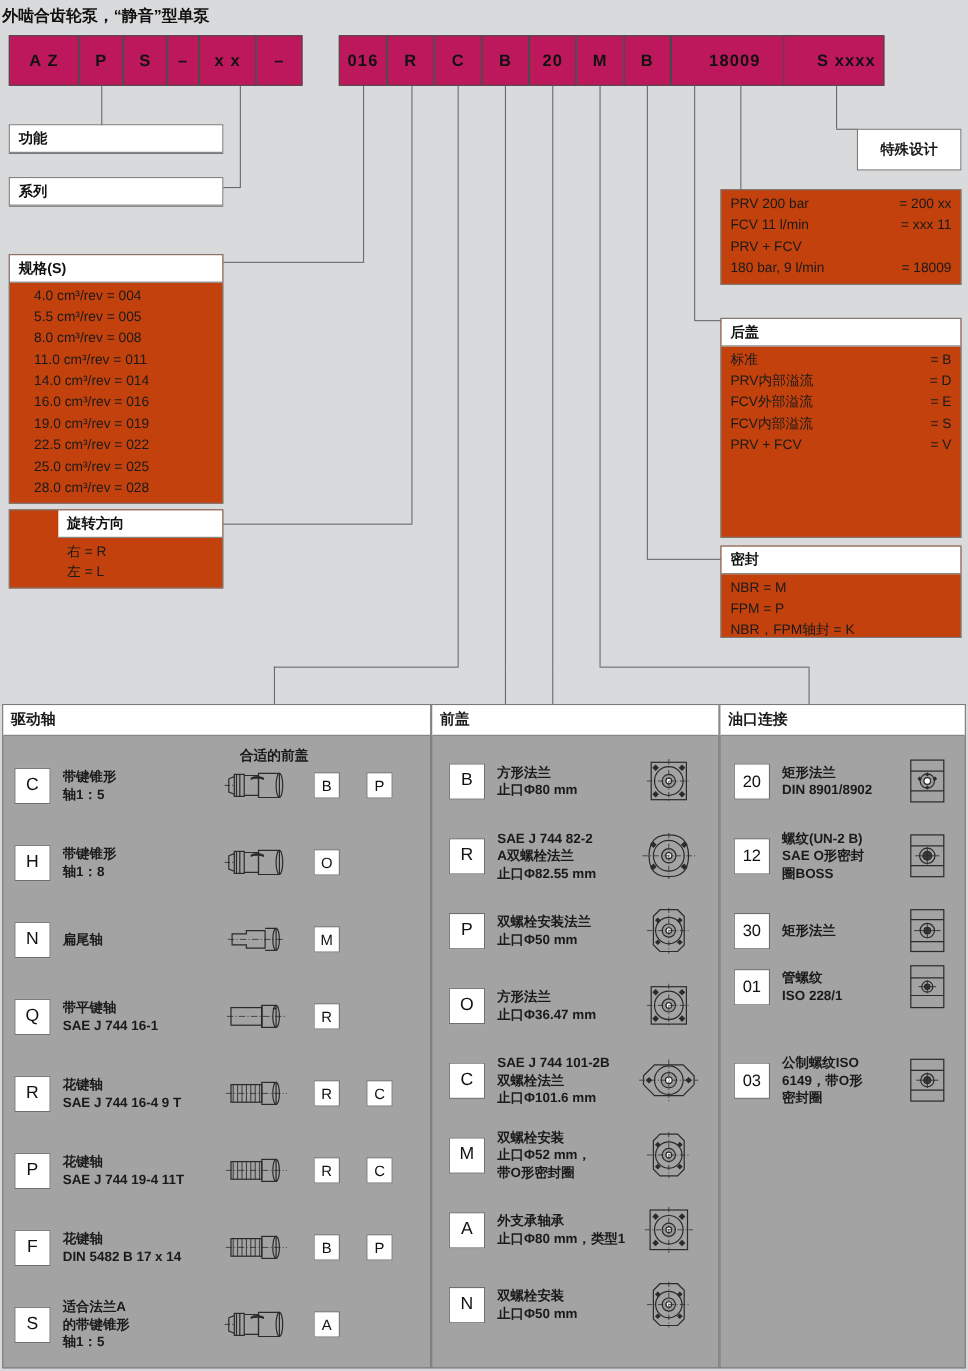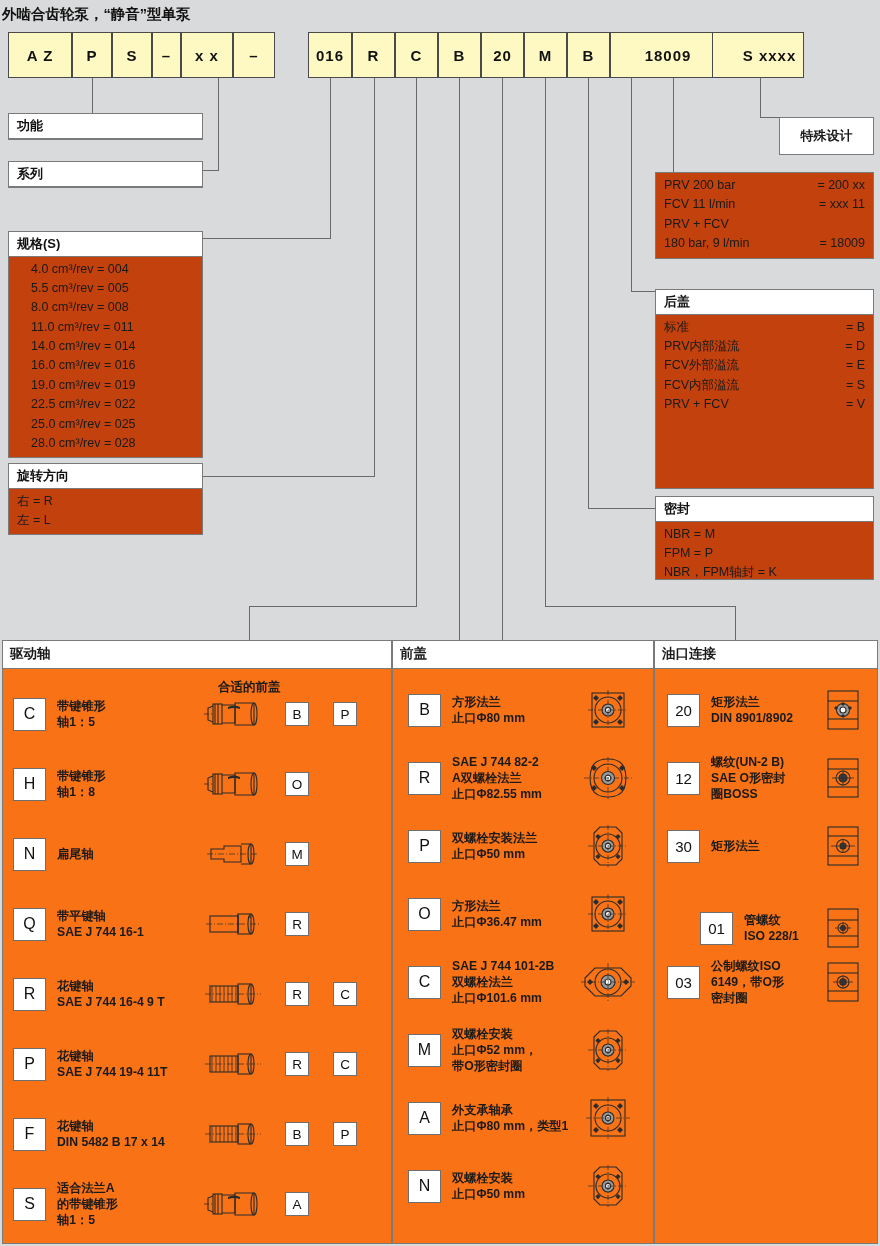--- a/index.html
+++ b/index.html
@@ -15,21 +15,21 @@
   }
   
   #title {
     position:absolute; left:2px; top:5px;
     font-size:14.5px; font-weight:bold; letter-spacing:0px;
     color:#111;
   }
   
   .codebox {
     position:absolute;
-    background:#fef9c3;
+    background:#be185d;
     border:1.6px solid #4a4a4a;
     display:flex; align-items:center; justify-content:center;
     font-size:15px; font-weight:bold; color:#111;
     letter-spacing:1px;
     height:46px; top:32px;
   }
   
   .ln { position:absolute; background:#6a6a6a; }
   .lnv { width:1.2px; }
   .lnh { height:1.2px; }
@@ -42,21 +42,21 @@
   }
   .pbody { padding:3px 8px 4px 8px; font-size:12.5px; line-height:1.55; }
   .pbody .row { display:flex; }
   .pbody .row .k { flex:0 0 auto; }
   .pbody .row .v { margin-left:auto; }
   .solo { position:absolute; background:#fff; border:1px solid #7a7a7a;
           display:flex; align-items:center; justify-content:center;
           font-weight:bold; font-size:13px; }
   
   #bottom { position:absolute; left:2px; top:640px; width:876px; height:604px; }
-  .colwrap { position:absolute; top:0; bottom:0; border:1px solid #7a7a7a; background:#f97316; }
+  .colwrap { position:absolute; top:0; bottom:0; border:1px solid #7a7a7a; background:#a3a3a3; }
   .colhead { background:#fff; border-bottom:1px solid #7a7a7a; font-weight:bold;
              font-size:13.5px; padding:4px 6px 4px 7px; height:28px; }
   .sublabel { position:absolute; font-weight:bold; font-size:12.5px; }
   .itemrow { position:absolute; display:flex; align-items:center; }
   .codeSq {
     width:33px; height:33px; background:#fff; border:1.3px solid #6e6e6e;
     display:flex; align-items:center; justify-content:center;
     font-size:16px; font-weight:normal; color:#111; flex:0 0 auto;
   }
   .codeSq.num { font-size:15px; }
@@ -155,21 +155,21 @@
           <span class="k">22.5 cm³/rev = 022</span>
         </div>
         <div class="row">
           <span class="k">25.0 cm³/rev = 025</span>
         </div>
         <div class="row">
           <span class="k">28.0 cm³/rev = 028</span>
         </div>
       </div>
     </div>
-    <div class="panel" style="left: 8px; top: 463px; width: 195px;">
+    <div class="panel" style="left: 8px; top: 463px; width: 195px; padding-left: 44px;">
       <div class="phead">旋转方向</div>
       <div class="pbody">
         <div class="row">
           <span class="k">右 = R</span>
         </div>
         <div class="row">
           <span class="k">左 = L</span>
         </div>
       </div>
     </div>
@@ -721,21 +721,21 @@
           <circle cx="19" cy="21" r="6.5"></circle>
           <circle cx="19" cy="21" r="3" fill="#3a3a3a"></circle>
         </g>
         <g stroke="#2b2b2b" stroke-width="0.8">
           <line x1="7" y1="21" x2="31" y2="21"></line>
               <line x1="19" y1="14" x2="19" y2="28"></line>
         </g>
       </svg>
         </div>
       </div>
-      <div class="itemrow" style="left: 0px; top: 265px; width: 222px; height: 44px; padding-left: 33px;">
+      <div class="itemrow" style="left: 0px; top: 234px; width: 222px; height: 44px;">
         <div class="codeSq num" style="margin-left: 12px;">01</div>
         <div class="itxt">
           <div>管螺纹</div>
           <div>ISO 228/1</div>
         </div>
         <div class="pic" style="position: absolute; left: 160px; width: 55px; top: 0px; height: 44px;">
           <svg width="38" height="42" viewBox="0 0 38 42">
         <g stroke="#2b2b2b" fill="none" stroke-width="1.1">
           <rect x="4" y="2" width="30" height="38"></rect>
           <line x1="4" y1="13" x2="34" y2="13"></line>

